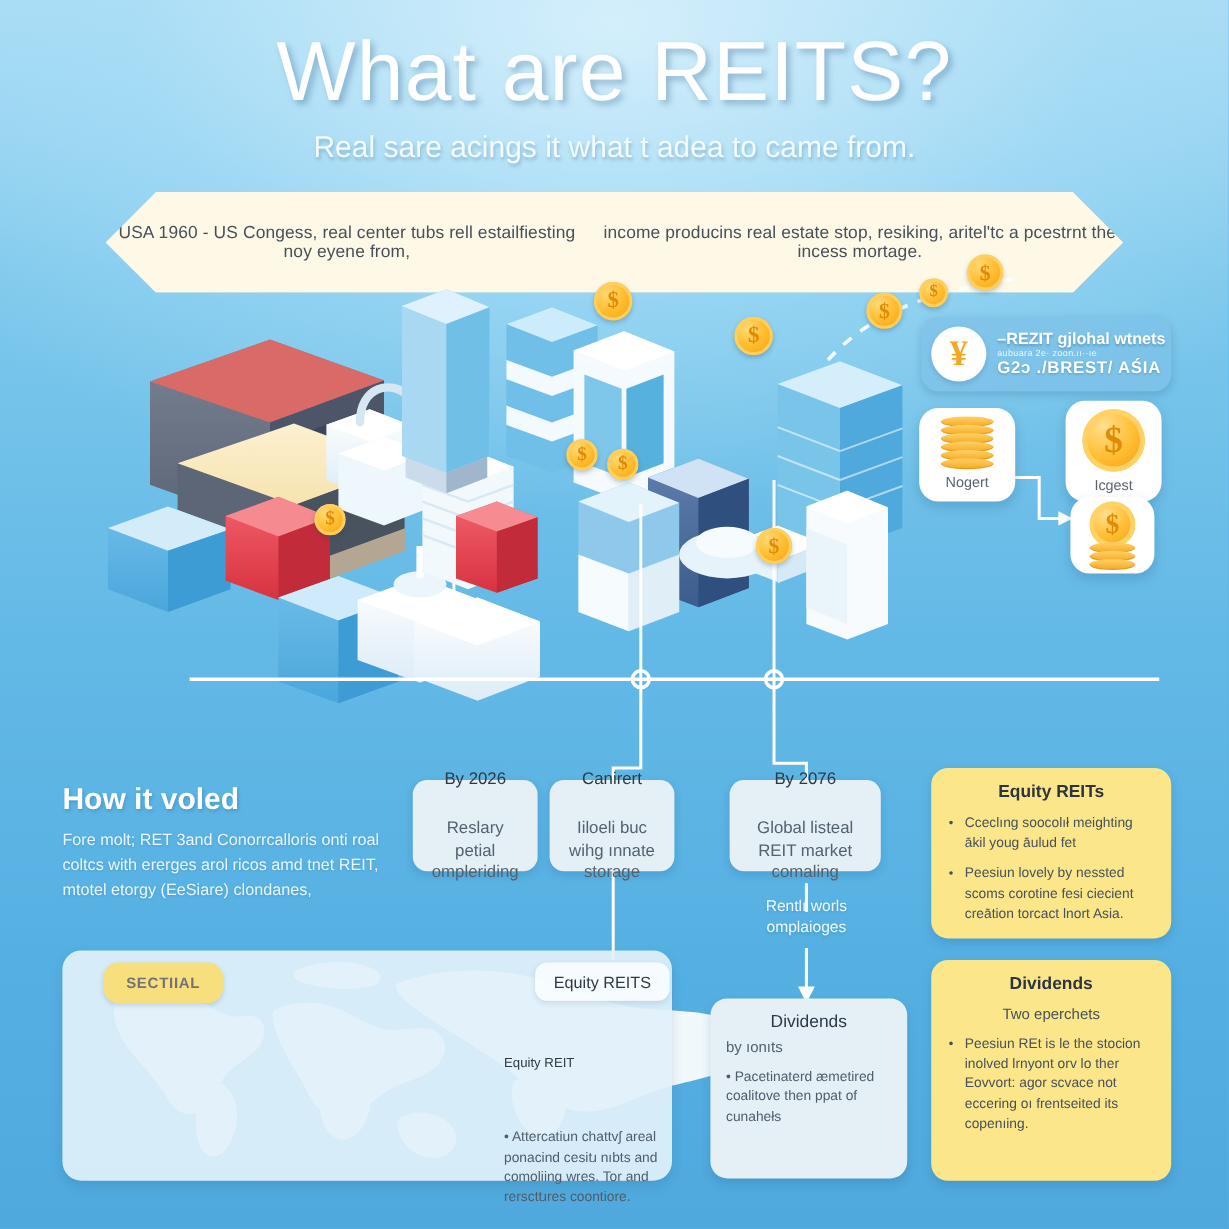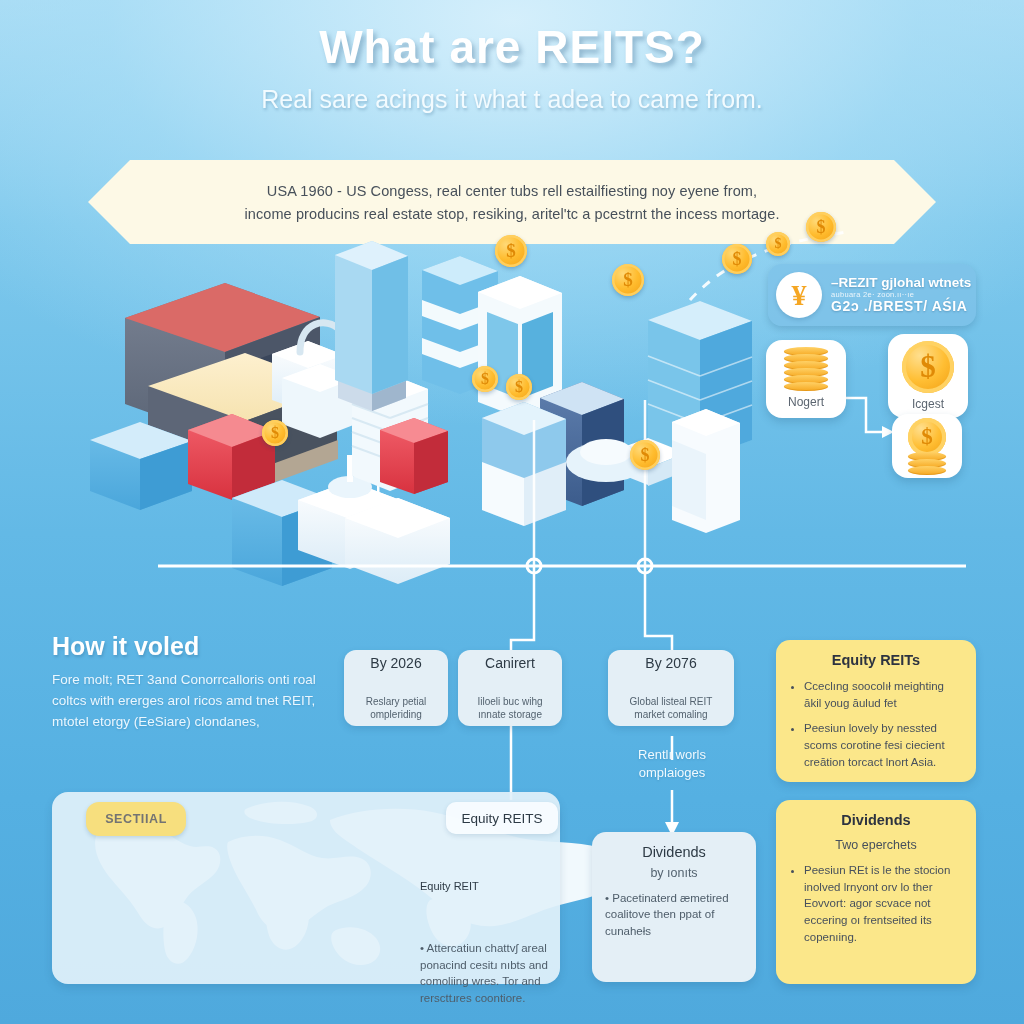--- a/index.html
+++ b/index.html
@@ -12,34 +12,34 @@
     position:relative;width:1024px;height:1024px;
     background:
       radial-gradient(ellipse 900px 520px at 50% 2%, rgba(215,240,252,.95) 0%, rgba(171,223,247,.55) 45%, rgba(125,198,235,0) 78%),
       linear-gradient(180deg,#a9dcf4 0%, #7dc8ec 22%, #63b9e6 52%, #55b0e2 78%, #4fa9dd 100%);
     overflow:hidden;
   }
 
   
   .hdr{position:absolute;left:0;right:0;top:24px;text-align:center;}
   .title{
-    font-size:46px;font-weight:bold;color:#ffffff;letter-spacing:1px;
+    font-size:70px;font-weight:normal;color:#ffffff;letter-spacing:1px;
     text-shadow:3px 4px 5px rgba(40,90,130,.35);
     line-height:1.02;margin:0;
   }
   .subtitle{
     margin-top:14px;font-size:25px;color:#f2fbff;font-weight:400;
     text-shadow:1px 2px 3px rgba(40,90,130,.30);
   }
   .ribbon-inner{
     position:absolute;left:88px;top:160px;width:848px;height:84px;
     background:#fdf9e6;
     clip-path:polygon(42px 0, 806px 0, 848px 42px, 806px 84px, 42px 84px, 0 42px);
     filter:drop-shadow(0 5px 7px rgba(30,80,120,.25));
-    display:flex;flex-direction:column;align-items:center;justify-content:center;
+    display:flex;flex-direction:row;align-items:center;justify-content:center;
     gap:7px;
   }
   .ribbon-line{
     font-size:14.5px;color:#47505a;letter-spacing:.1px;text-align:center;
     max-width:690px;
   }
 
   
   .coin{
     position:absolute;border-radius:50%;
@@ -86,37 +86,37 @@
     background:radial-gradient(circle at 34% 28%, #ffdf8e 0%, #ffbe33 50%, #f09a0d 100%);
     box-shadow:inset 0 0 0 4px #ffd263;
     display:flex;align-items:center;justify-content:center;
     color:#e08a06;font-size:31px;font-weight:bold;font-family:"Liberation Serif",serif;
   }
 
   
   .flowsvg{position:absolute;left:0;top:0;width:1024px;height:1024px;pointer-events:none;}
 
   
-  .howbox{position:absolute;left:52px;top:632px;width:300px;}
+  .howbox{position:absolute;left:52px;top:652px;width:300px;}
   .how-title{
     font-size:25px;font-weight:bold;color:#ffffff;
     text-shadow:1px 2px 3px rgba(40,90,130,.30);margin-bottom:9px;
   }
   .how-body{font-size:13.5px;line-height:1.55;color:#eaf7ff;
     text-shadow:0 1px 2px rgba(40,90,130,.22);}
 
   
   .step{
     position:absolute;background:#e4eff6;border-radius:12px;
     box-shadow:0 3px 7px rgba(30,80,120,.18);
     display:flex;flex-direction:column;align-items:center;justify-content:center;
     text-align:center;padding:8px 10px;box-sizing:border-box;gap:20px;
   }
   .step-t{font-size:14px;color:#2d3a45;margin-bottom:4px;}
-  .step-b{font-size:10px;color:#53626f;line-height:1.35;}
+  .step-b{font-size:14px;color:#53626f;line-height:1.35;}
 
   .note{
     position:absolute;text-align:center;font-size:13px;color:#f0faff;line-height:1.35;
     text-shadow:0 1px 2px rgba(40,90,130,.25);
   }
 
   
   .mappanel{
     position:absolute;left:52px;top:792px;width:508px;height:192px;
     background:rgba(226,241,250,.92);border-radius:16px;
@@ -141,21 +141,21 @@
   .eqreit-b{font-size:11.5px;color:#4e5d6a;line-height:1.45;margin-top:48px;}
 
   
   .divcard{
     position:absolute;left:592px;top:832px;width:164px;height:150px;
     background:#e4eff6;border-radius:14px;
     box-shadow:0 4px 8px rgba(30,80,120,.18);
     padding:12px 13px;box-sizing:border-box;
   }
   .divcard-h{font-size:14.5px;color:#2d3a45;text-align:center;margin-bottom:6px;}
-  .divcard-s{font-size:12.5px;color:#53626f;text-align:center;margin-bottom:10px;}
+  .divcard-s{font-size:12.5px;color:#53626f;margin-bottom:10px;}
   .divcard-b{font-size:11.5px;color:#4e5d6a;line-height:1.42;}
 
   
   .ycard{
     position:absolute;background:#fbe78a;border-radius:14px;
     box-shadow:0 4px 8px rgba(30,80,120,.18);
     padding:12px 14px;box-sizing:border-box;
   }
   .ycard-h{font-size:14.5px;font-weight:bold;color:#2d3340;text-align:center;margin-bottom:10px;}
   .ycard-s{font-size:12.5px;color:#47505c;text-align:center;margin-bottom:10px;}

